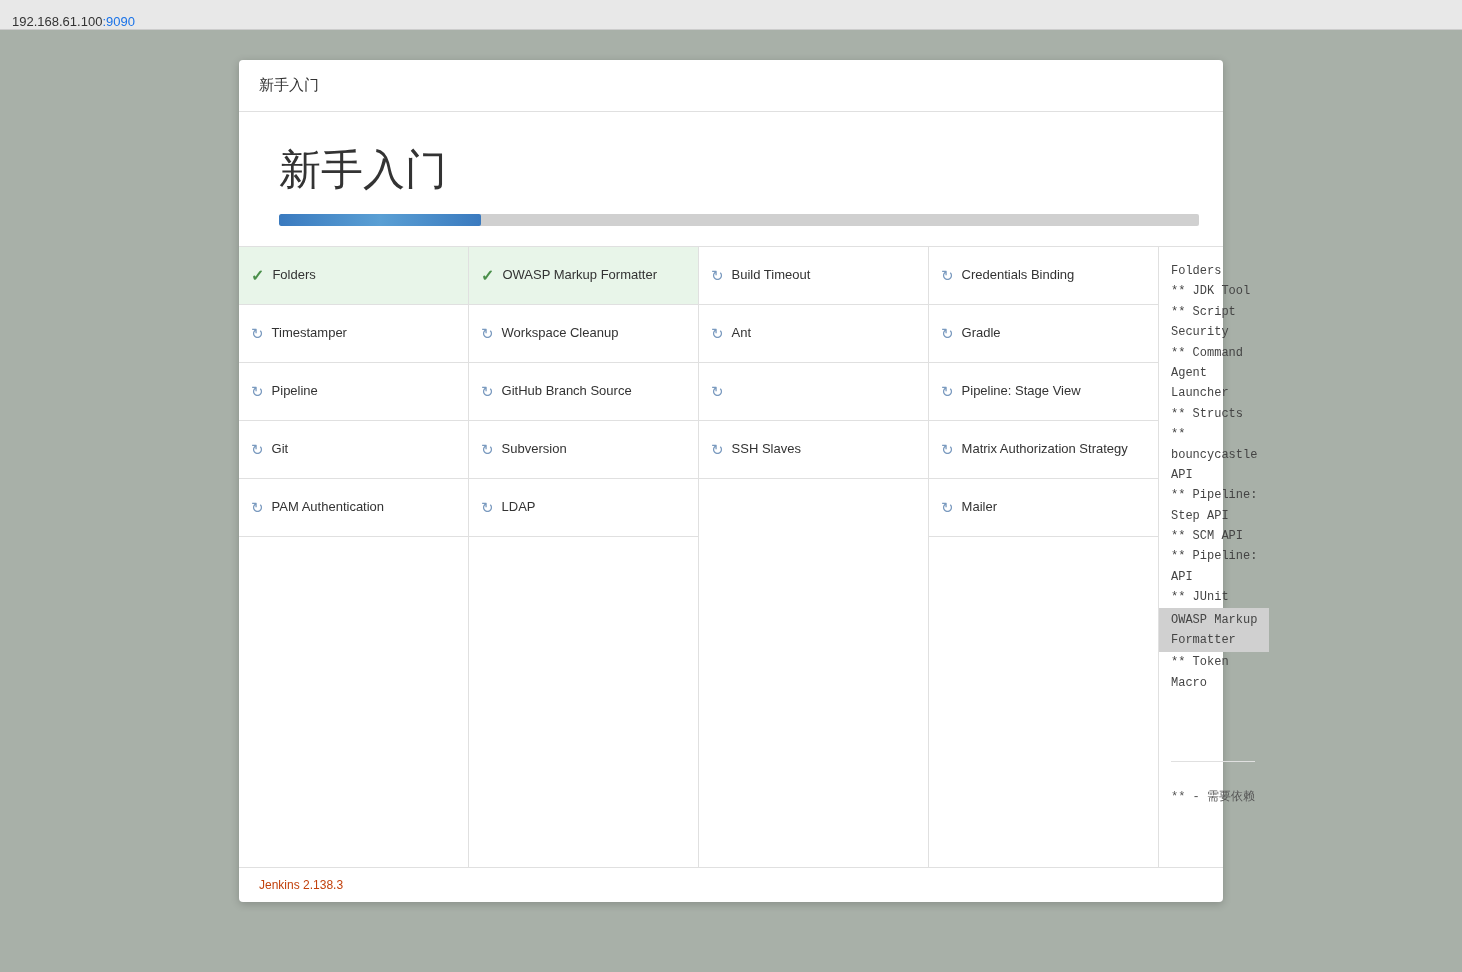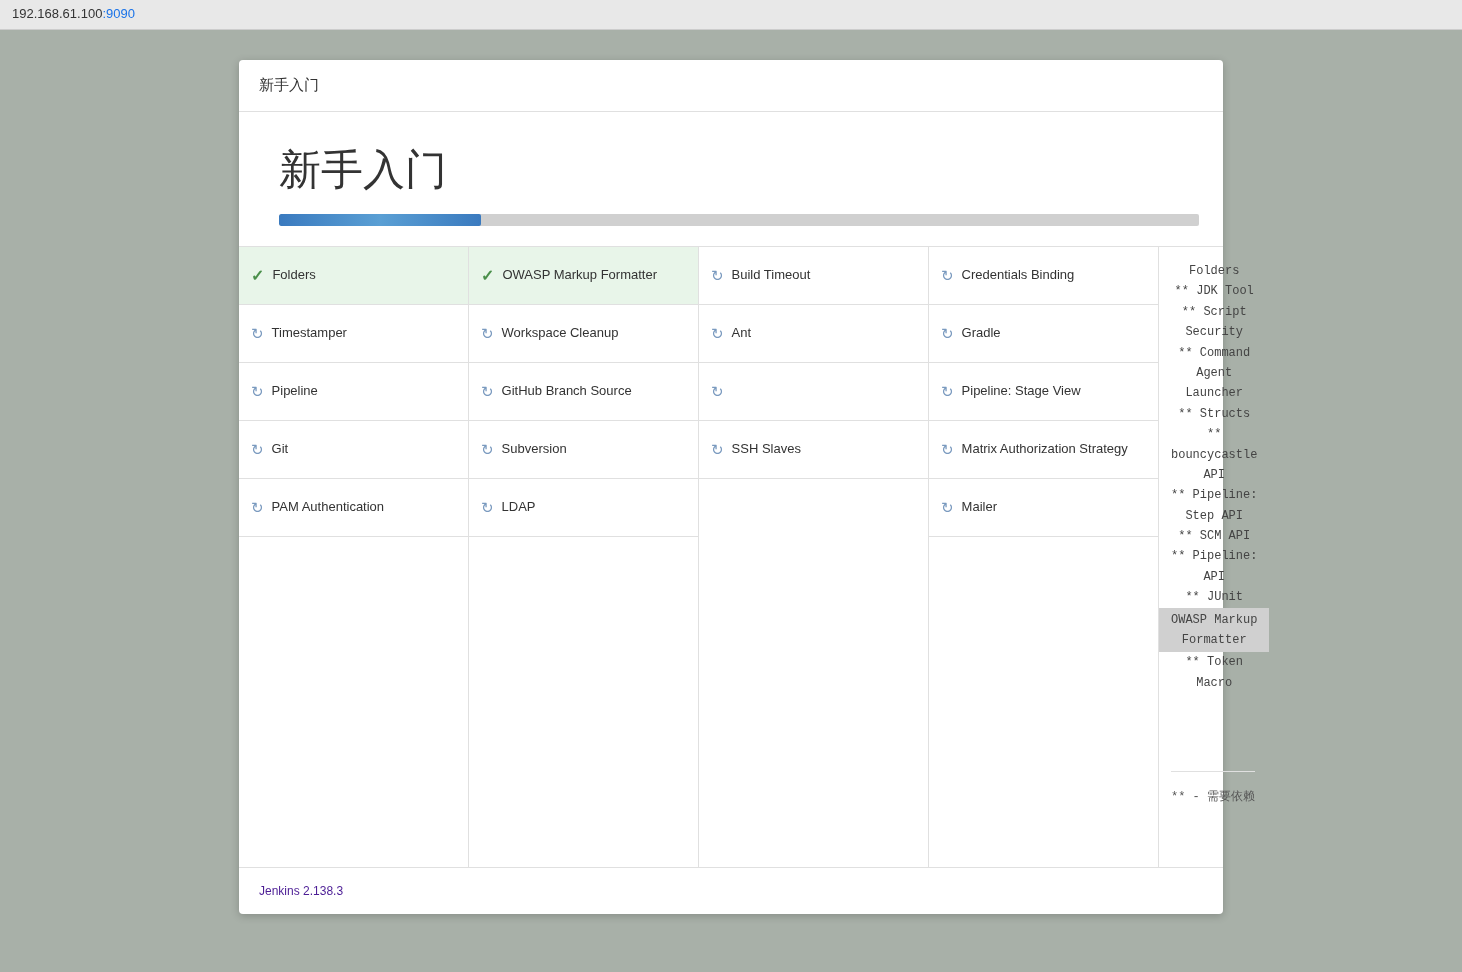--- a/index.html
+++ b/index.html
@@ -6,26 +6,26 @@
     body {
       background-color: #a8b0a8;
       font-family: 'Segoe UI', Arial, sans-serif;
       min-height: 972px;
       display: flex;
       flex-direction: column;
     }
     .address-bar {
       background: #e8e8e8;
       border-bottom: 1px solid #ccc;
-      padding: 6px 12px;
+      padding: 0 12px;
       font-size: 13px;
       color: #333;
       height: 30px;
       display: flex;
-      align-items: flex-start;
+      align-items: flex-end;
     }
     .address-bar span.host { color: #333; }
     .address-bar span.port { color: #1a73e8; }
     .main-container {
       flex: 1;
       display: flex;
       align-items: flex-start;
       justify-content: center;
       padding: 30px 20px;
     }
@@ -64,21 +64,20 @@
     }
     .progress-bar-fill {
       height: 100%;
       background: linear-gradient(90deg, #3a7abf, #5a9fd4, #3a7abf);
       border-radius: 2px;
     }
     .plugins-grid {
       display: grid;
       grid-template-columns: 230px 230px 230px 230px 1fr;
       flex: 1;
-      text-align: center;
     }
     .col {
       border-right: 1px solid #e0e0e0;
     }
     .col:last-child {
       border-right: none;
     }
     .plugin-cell {
       border-bottom: 1px solid #e0e0e0;
       padding: 14px 12px;
@@ -106,23 +105,23 @@
       display: block;
     }
     .sidebar-col .sidebar-item.current {
       background: #d0d0d0;
       display: block;
       margin: 0 -12px;
       padding: 2px 12px;
     }
     .card-footer {
       border-top: 1px solid #e0e0e0;
-      padding: 16px 20px;
+      padding: 10px 20px;
       font-size: 12px;
-      color: #4c1d95;
+      color: #c2410c;
     }
     .plugins-area {
       flex: 1;
       display: flex;
       flex-direction: column;
     }
     .empty-area {
       flex: 1;
       background: #f5f5f5;
     }
@@ -257,21 +256,21 @@
           <span class="sidebar-item">** Structs</span>
           <span class="sidebar-item">** bouncycastle API</span>
           <span class="sidebar-item">** Pipeline: Step API</span>
           <span class="sidebar-item">** SCM API</span>
           <span class="sidebar-item">** Pipeline: API</span>
           <span class="sidebar-item">** JUnit</span>
           <span class="sidebar-item current">OWASP Markup Formatter</span>
           <span class="sidebar-item">** Token Macro</span>
 
           <div style="flex:1; min-height: 160px;"></div>
-          <div style="border-top: 1px solid #e0e0e0; padding-top: 15px; margin-top: auto; position: absolute; bottom: 60px; font-size: 12px; color: #555; font-family: 'Courier New', monospace;">
+          <div style="border-top: 1px solid #e0e0e0; padding-top: 25px; margin-top: auto; position: absolute; bottom: 60px; font-size: 12px; color: #555; font-family: 'Courier New', monospace;">
             <span>** - 需要依赖</span>
           </div>
         </div>
 
       </div>
 
       <div class="empty-area"></div>
     </div>
 
     <div class="card-footer">

